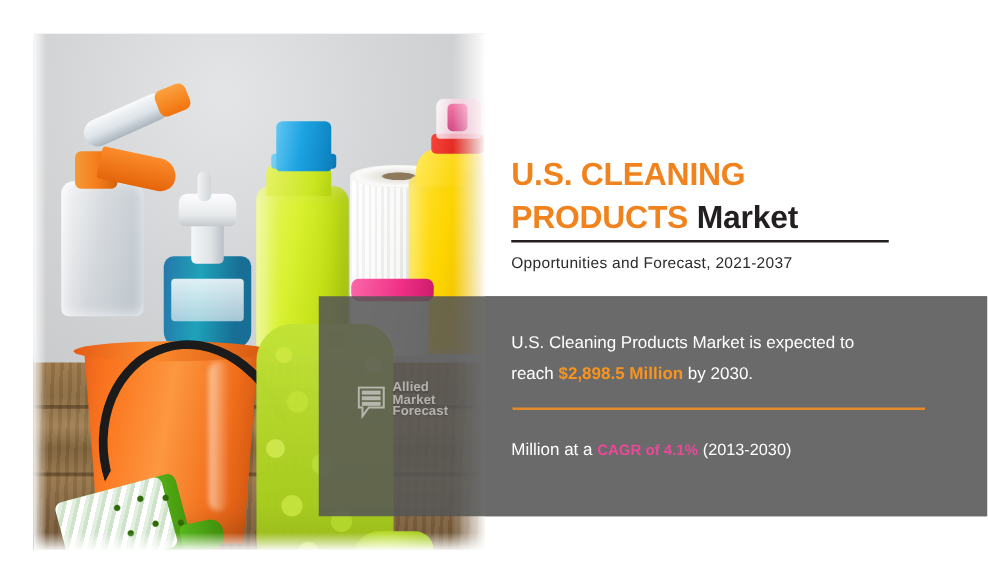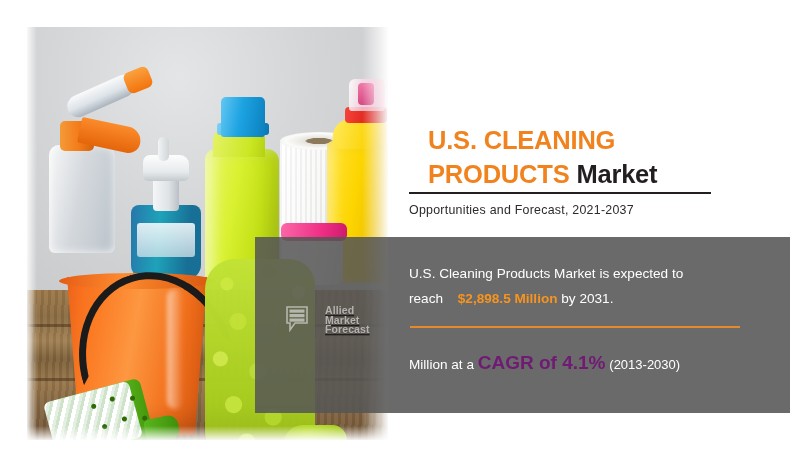--- a/index.html
+++ b/index.html
@@ -295,44 +295,43 @@
     width: 10px; height: 100%;
     background: linear-gradient(90deg, rgba(255,255,255,0.85), rgba(255,255,255,0));
   }
 
   
   .watermark {
     position: absolute;
     left: 286px;
     top: 306px;
     display: flex;
-    align-items: flex-start;
-    gap: 15px;
+    align-items: flex-end;
+    gap: 4px;
     opacity: 0.62;
     z-index: 6;
-    text-decoration: underline;
   }
   .wm-bubble {
     position: relative;
     width: 24px;
     height: 26px;
   }
   .wm-text {
     font-size: 10.5px;
     line-height: 9.5px;
     font-weight: 700;
     color: #e8e8e6;
     letter-spacing: 0.1px;
     text-shadow: 0 1px 1px rgba(0,0,0,0.35);
   }
 
   
   .headline {
     position: absolute;
-    left: 428px;
+    left: 409px;
     top: 123px;
     width: 350px;
     font-size: 25.5px;
     font-weight: 700;
     line-height: 34px;
     letter-spacing: -0.2px;
     color: #231f20;
   }
   .headline .hl-orange {
     color: #f1831e;
@@ -383,21 +382,20 @@
     width: 312px;
     z-index: 7;
     font-size: 13.6px;
     line-height: 25px;
     color: #ffffff;
     font-weight: 400;
   }
   .stat-line .big {
     color: #f79420;
     font-weight: 700;
-    margin-left: 11px;
   }
   .rule-orange {
     position: absolute;
     left: 410px;
     top: 326px;
     width: 330px;
     height: 1.8px;
     background: #e58a2a;
     z-index: 7;
   }
@@ -405,23 +403,23 @@
     position: absolute;
     left: 409px;
     top: 352px;
     z-index: 7;
     font-size: 13.6px;
     color: #ffffff;
     font-weight: 400;
     white-space: nowrap;
   }
   .cagr-line .big {
-    color: #701a75;
+    color: #ec4899;
     font-weight: 700;
-    font-size: 19px;
+    font-size: 12px;
   }
   .cagr-line .yrs {
     font-size: 13px;
   }
 </style>
 </head>
 <body>
 
 <div id="infographic">
 
@@ -486,21 +484,21 @@
   </div>
 
   <div class="rule-dark"></div>
 
   <div class="subtitle">Opportunities and Forecast, 2021-2037</div>
 
   <div class="panel"></div>
   <div class="panel-solid"></div>
 
   <div class="stat-line">
-    <span>U.S. Cleaning Products Market is expected to reach </span><span class="big">$2,898.5 Million</span><span> by 2031.</span>
+    <span>U.S. Cleaning Products Market is expected to reach </span><span class="big">$2,898.5 Million</span><span> by 2030.</span>
   </div>
 
   <div class="rule-orange"></div>
 
   <div class="cagr-line">
     <span>Million at a </span><span class="big">CAGR of 4.1%</span>&nbsp;<span class="yrs">(2013-2030)</span>
   </div>
 
   <div class="watermark">
     <div class="wm-bubble">

